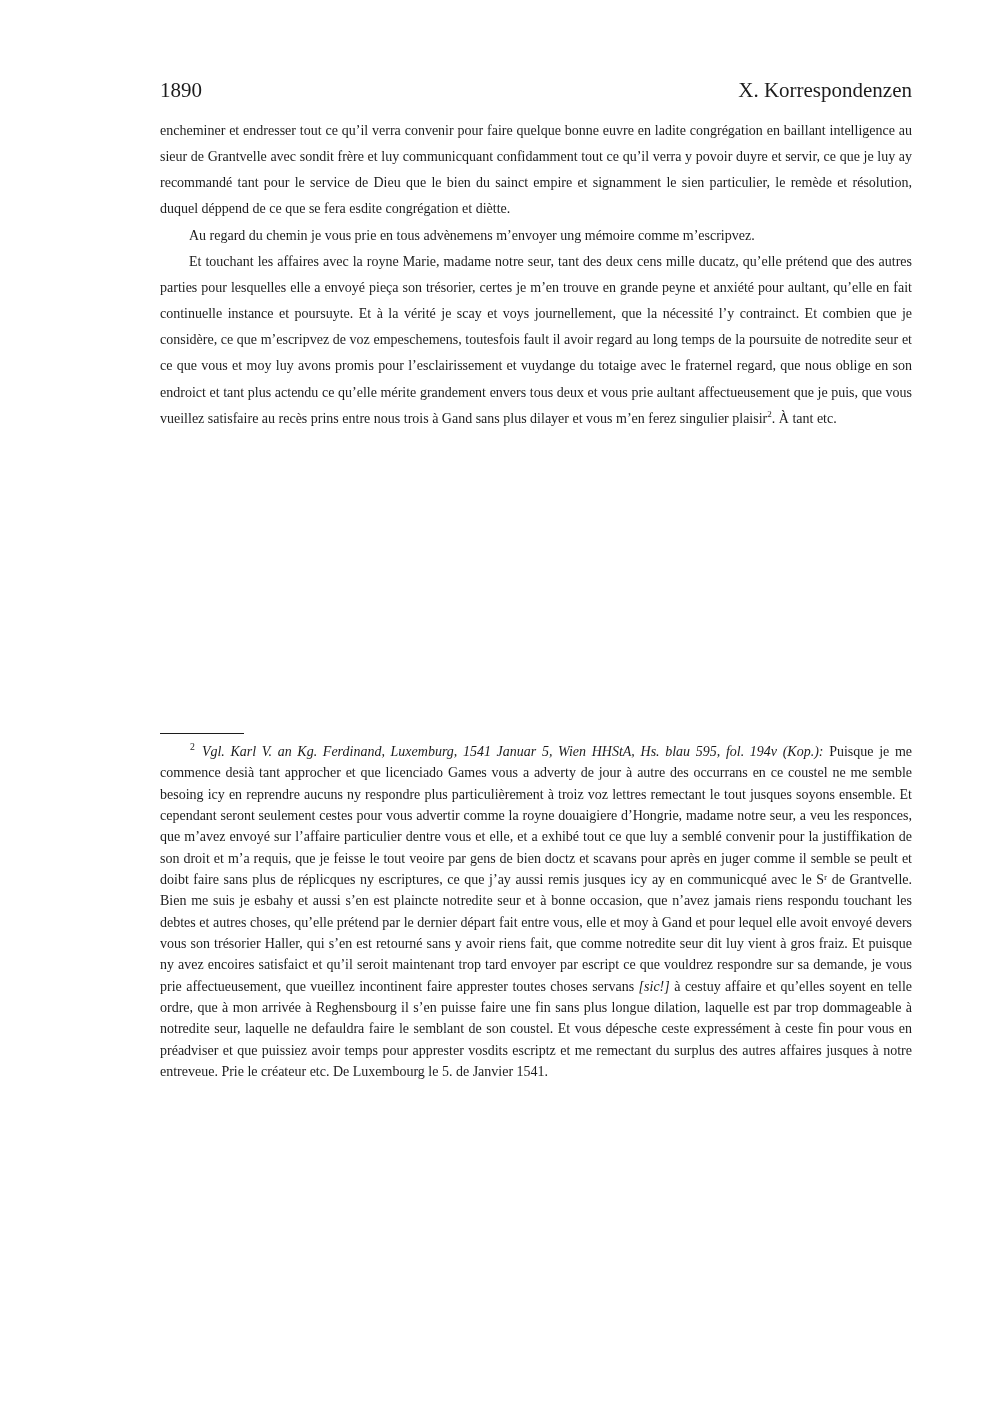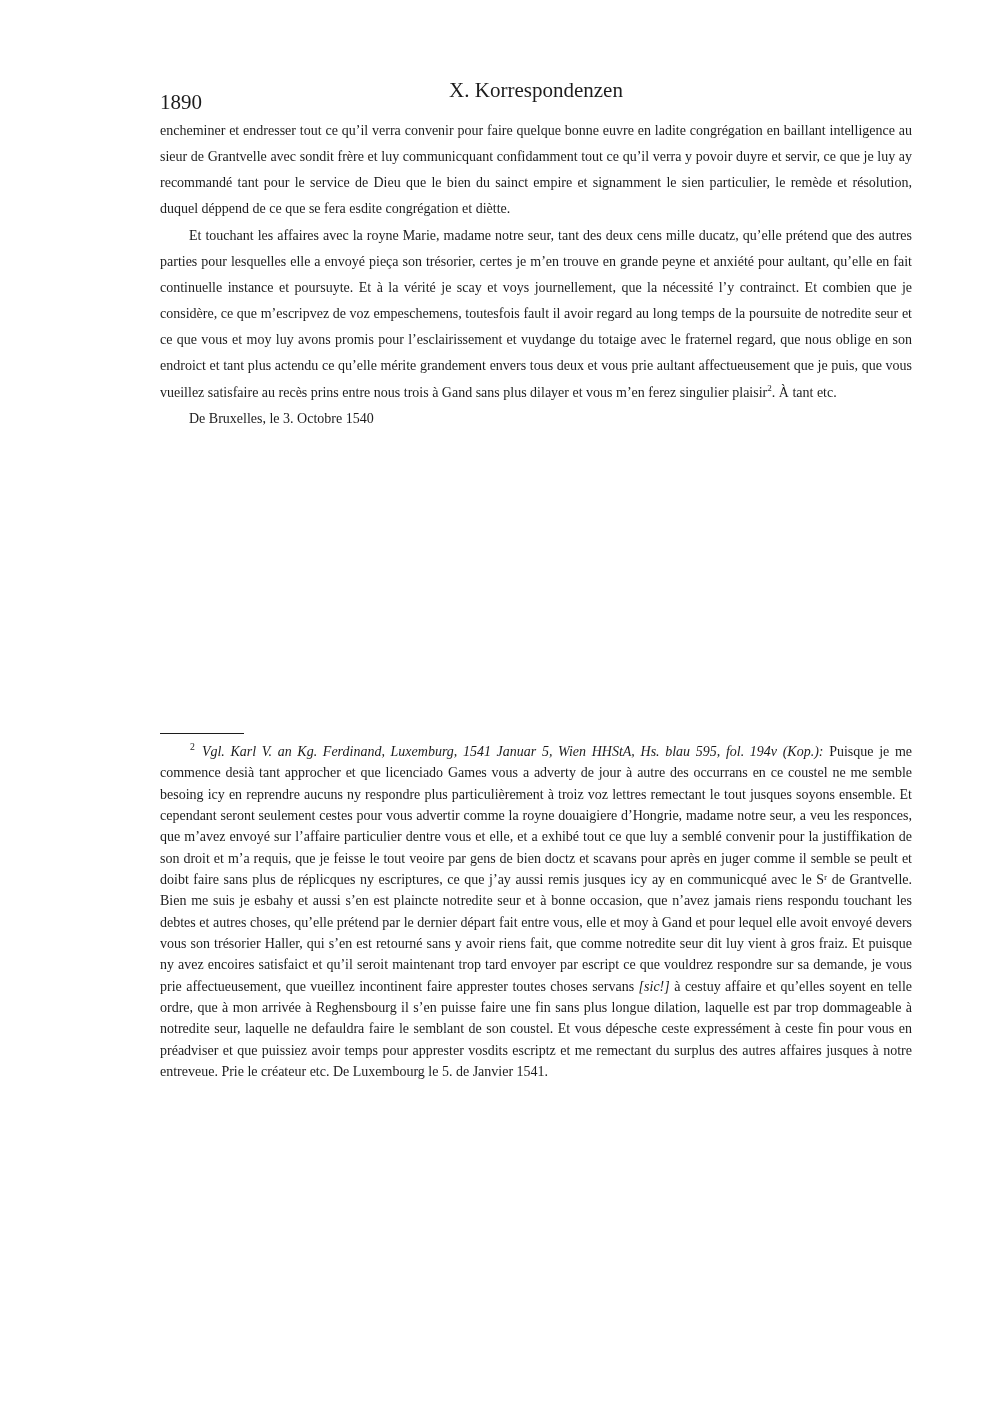--- a/index.html
+++ b/index.html
@@ -20,29 +20,29 @@
     position: absolute;
     left: 160px;
     top: 78px;
     width: 752px;
     height: 26px;
     font-size: 21px;
   }
   .page-number {
     position: absolute;
     left: 0;
-    top: 12px;
+    top: 0;
     text-align: right;
   }
   .section-title {
     position: absolute;
     left: 0;
     width: 100%;
     top: 0;
-    text-align: center;
+    text-align: right;
   }
   .body-text {
     position: absolute;
     left: 160px;
     top: 118px;
     width: 752px;
     font-size: 14px;
     line-height: 26.15px;
     text-align: justify;
   }
@@ -96,22 +96,22 @@
 
 <div class="page">
 
   <div class="header">
     <span class="page-number">1890</span>
     <span class="section-title">X. Korrespondenzen</span>
   </div>
 
   <div class="body-text">
     <p>encheminer et endresser tout ce qu’il verra convenir pour faire quelque bonne euvre en ladite congrégation en baillant intelligence au sieur de Grantvelle avec sondit frère et luy communicquant confidamment tout ce qu’il verra y povoir duyre et servir, ce que je luy ay recommandé tant pour le service de Dieu que le bien du sainct empire et signamment le sien particulier, le remède et résolution, duquel déppend de ce que se fera esdite congrégation et diètte.</p>
+    <p class="indented">Au regard du chemin je vous prie en tous advènemens m’envoyer ung mémoire comme m’escripvez.</p>
     <p class="indented"><span>Et touchant les affaires avec la royne Marie, madame notre seur, tant des deux cens mille ducatz, qu’elle prétend que des autres parties pour lesquelles elle a envoyé pieça son trésorier, certes je m’en trouve en grande peyne et anxiété pour aultant, qu’elle en fait continuelle instance et poursuyte. Et à la vérité je scay et voys journellement, que la nécessité l’y contrainct. Et combien que je considère, ce que m’escripvez de voz empeschemens, toutesfois fault il avoir regard au long temps de la poursuite de notredite seur et ce que vous et moy luy avons promis pour l’esclairissement et vuydange du totaige avec le fraternel regard, que nous oblige en son endroict et tant plus actendu ce qu’elle mérite grandement envers tous deux et vous prie aultant affectueusement que je puis, que vous vueillez satisfaire au recès prins entre nous trois à Gand sans plus dilayer et vous m’en ferez singulier plaisir</span><sup class="fn-ref">2</sup><span>. À tant etc.</span></p>
-    <p class="dateline">De Bruxelles, le 3. Octobre 1540</p>
   </div>
 
   <div class="footnote-rule"></div>
 
   <div class="footnote">
     <p><sup class="fn-marker">2</sup><span class="italic">Vgl. Karl V. an Kg. Ferdinand, Luxemburg, 1541 Januar 5, Wien HHStA, Hs. blau 595, fol. 194v (Kop.):</span><span> Puisque je me commence desià tant approcher et que licenciado Games vous a adverty de jour à autre des occurrans en ce coustel ne me semble besoing icy en reprendre aucuns ny respondre plus particulièrement à troiz voz lettres remectant le tout jusques soyons ensemble. Et cependant seront seulement cestes pour vous advertir comme la royne douaigiere d’Hongrie, madame notre seur, a veu les responces, que m’avez envoyé sur l’affaire particulier dentre vous et elle, et a exhibé tout ce que luy a semblé convenir pour la justiffikation de son droit et m’a requis, que je feisse le tout veoire par gens de bien doctz et scavans pour après en juger comme il semble se peult et doibt faire sans plus de réplicques ny escriptures, ce que j’ay aussi remis jusques icy ay en communicqué avec le Sʳ de Grantvelle. Bien me suis je esbahy et aussi s’en est plaincte notredite seur et à bonne occasion, que n’avez jamais riens respondu touchant les debtes et autres choses, qu’elle prétend par le dernier départ fait entre vous, elle et moy à Gand et pour lequel elle avoit envoyé devers vous son trésorier Haller, qui s’en est retourné sans y avoir riens fait, que comme notredite seur dit luy vient à gros fraiz. Et puisque ny avez encoires satisfaict et qu’il seroit maintenant trop tard envoyer par escript ce que vouldrez respondre sur sa demande, je vous prie affectueusement, que vueillez incontinent faire apprester toutes choses servans </span><span class="italic">[sic!]</span><span> à cestuy affaire et qu’elles soyent en telle ordre, que à mon arrivée à Reghensbourg il s’en puisse faire une fin sans plus longue dilation, laquelle est par trop dommageable à notredite seur, laquelle ne defauldra faire le semblant de son coustel. Et vous dépesche ceste expressément à ceste fin pour vous en préadviser et que puissiez avoir temps pour apprester vosdits escriptz et me remectant du surplus des autres affaires jusques à notre entreveue. Prie le créateur etc. De Luxembourg le 5. de Janvier 1541.</span></p>
   </div>
 
 </div>
 

